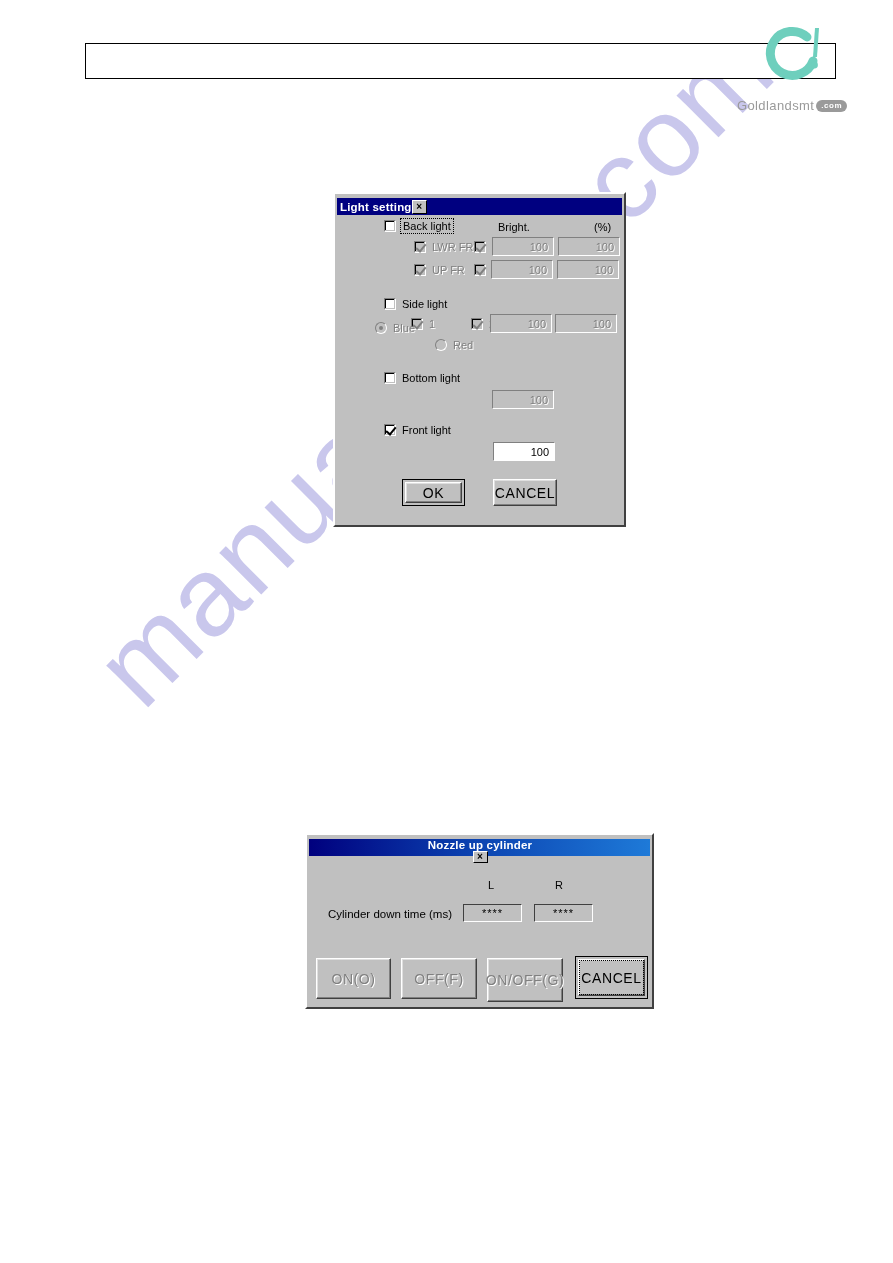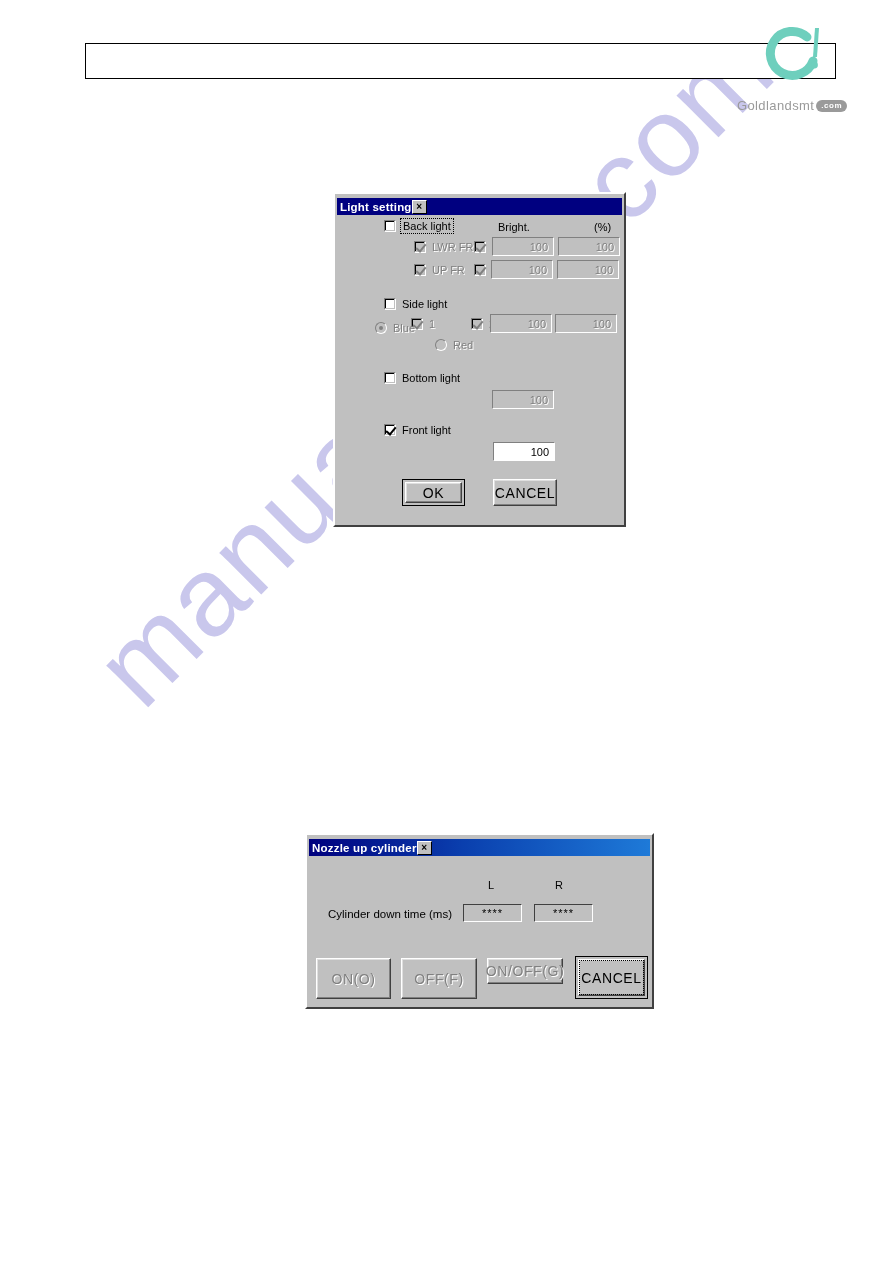--- a/index.html
+++ b/index.html
@@ -389,40 +389,40 @@
     <span class="inner"></span>
     <span class="cap">OK</span>
   </div>
   <div class="btn" style="left:158px; top:285px; width:64px; height:27px;">
     <span class="cap">CANCEL</span>
   </div>
 </div>
 
 <div class="dialog" id="nozzle-dialog" style="left:305px; top:833px; width:349px; height:176px;">
 
-  <div class="titlebar grad" style="width:341px;">
+  <div class="titlebar grad" style="width:341px;flex-direction:column;">
     <span class="title-text">Nozzle up cylinder</span>
     <span class="close-btn">×</span>
   </div>
 
   <div class="stat" style="left:181px; top:44px;">L</div>
   <div class="stat" style="left:248px; top:44px;">R</div>
 
   <div class="stat" style="left:21px; top:73px; font-size:11.5px;">Cylinder down time (ms)</div>
 
   <div class="field starred" style="left:156px; top:69px; width:59px; height:18px; border-top-color:#404040; border-left-color:#404040; border-right-color:#ffffff; border-bottom-color:#ffffff;">****</div>
   <div class="field starred" style="left:227px; top:69px; width:59px; height:18px; border-top-color:#404040; border-left-color:#404040; border-right-color:#ffffff; border-bottom-color:#ffffff;">****</div>
 
   <div class="btn disabled" style="left:9px; top:123px; width:75px; height:41px;">
     <span class="cap">ON(O)</span>
   </div>
   <div class="btn disabled" style="left:94px; top:123px; width:76px; height:41px;">
     <span class="cap">OFF(F)</span>
   </div>
-  <div class="btn disabled" style="left:180px; top:123px; width:76px; height:26px;">
+  <div class="btn disabled" style="left:180px; top:123px; width:76px; height:44px;">
     <span class="cap">ON/OFF(G)</span>
   </div>
   <div class="btn default focusdotted" style="left:268px; top:121px; width:73px; height:43px;">
     <span class="inner"></span>
     <span class="dots"></span>
     <span class="cap">CANCEL</span>
   </div>
 </div>
 
 </body></html>

